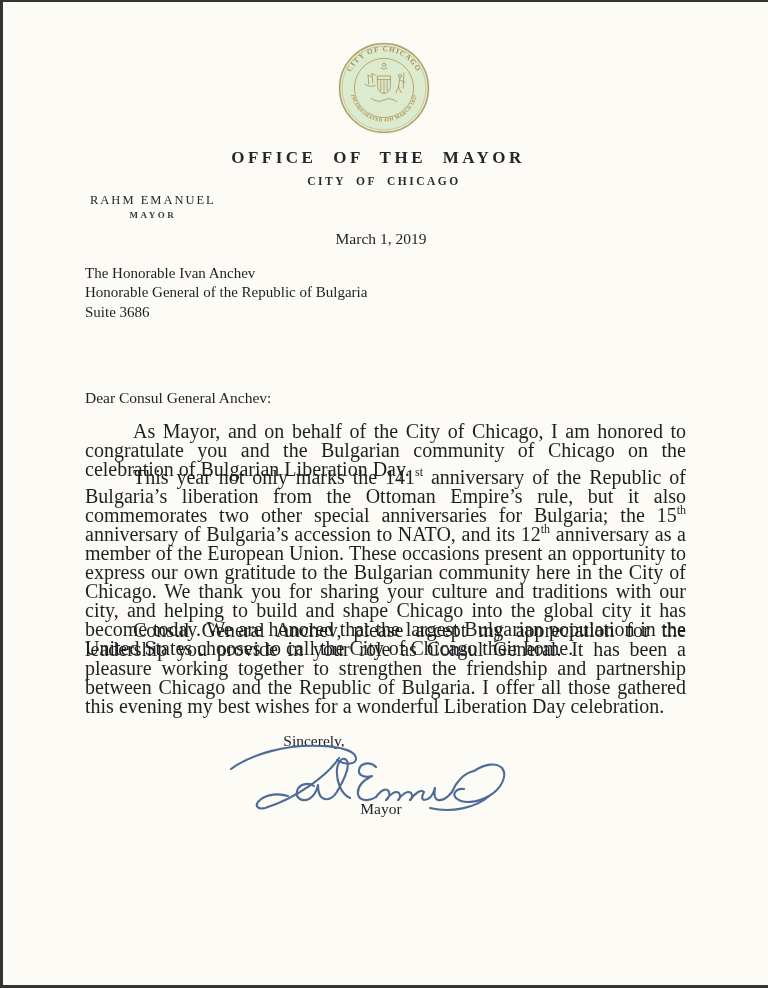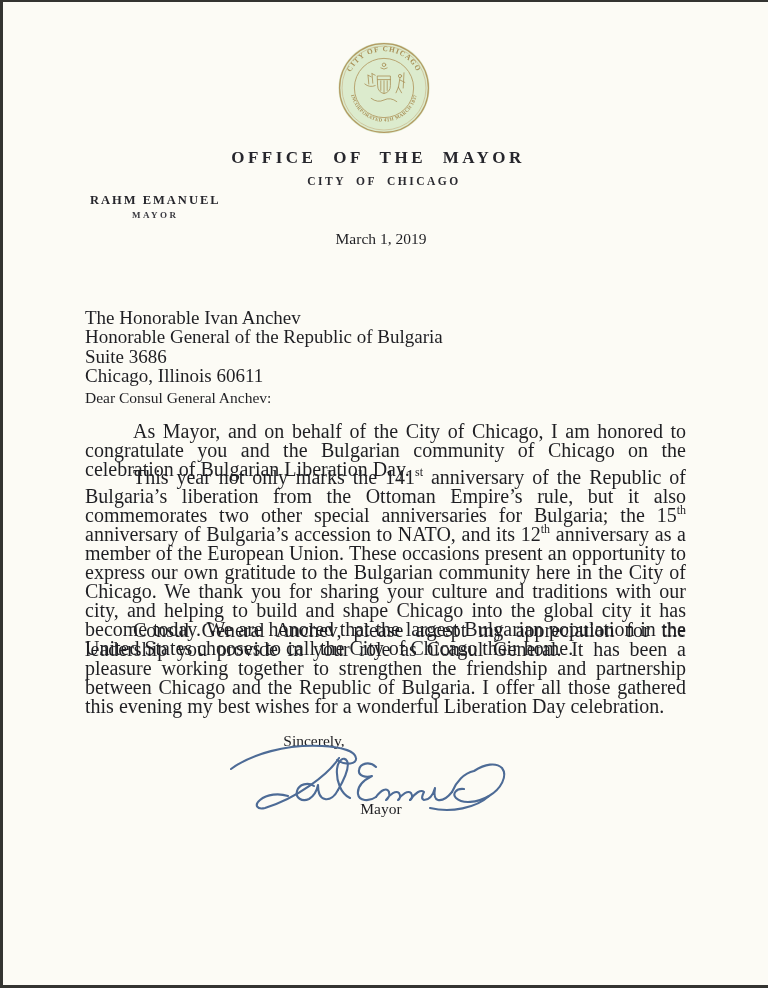--- a/index.html
+++ b/index.html
@@ -44,43 +44,42 @@
     word-spacing: 5px;
     color: #2a2a30;
   }
   .official {
     position: absolute;
     left: 90px; top: 193px;
     text-align: center;
   }
   .official-name {
     font-size: 12.5px;
-    font-weight: bold;
+    font-weight: normal;
     letter-spacing: 2px;
     color: #26262c;
   }
   .official-title {
     font-size: 9px;
     font-weight: bold;
     letter-spacing: 2.5px;
     margin-top: 2px;
     color: #3a3a40;
   }
   .date-line {
     position: absolute;
     left: 0; top: 230px; width: 762px;
     text-align: center;
     font-size: 15.5px;
   }
   .recipient {
     position: absolute;
     left: 85px; top: 264px;
-    font-size: 19px;
+    font-size: 15px;
     line-height: 19.4px;
-    margin-top: 44px;
   }
   .salutation {
     position: absolute;
     left: 85px; top: 389px;
     font-size: 15.5px;
   }
   .para {
     position: absolute;
     left: 85px;
     width: 601px;
@@ -169,21 +168,20 @@
     <div class="official-name">RAHM EMANUEL</div>
     <div class="official-title">MAYOR</div>
   </div>
 
   <div class="date-line">March 1, 2019</div>
 
   <div class="recipient">
     <div>The Honorable Ivan Anchev</div>
     <div>Honorable General of the Republic of Bulgaria</div>
     <div>Suite 3686</div>
-    <div>Chicago, Illinois 60611</div>
   </div>
 
   <div class="salutation">Dear Consul General Anchev:</div>
 
   <p class="para para-1">As Mayor, and on behalf of the City of Chicago, I am honored to congratulate you and the Bulgarian community of Chicago on the celebration of Bulgarian Liberation Day.</p>
 
   <p class="para para-2"><span>This year not only marks the 141</span><sup>st</sup><span> anniversary of the Republic of Bulgaria’s liberation from the Ottoman Empire’s rule, but it also commemorates two other special anniversaries for Bulgaria; the 15</span><sup>th</sup><span> anniversary of Bulgaria’s accession to NATO, and its 12</span><sup>th</sup><span> anniversary as a member of the European Union. These occasions present an opportunity to express our own gratitude to the Bulgarian community here in the City of Chicago. We thank you for sharing your culture and traditions with our city, and helping to build and shape Chicago into the global city it has become today. We are honored that the largest Bulgarian population in the United States chooses to call the City of Chicago their home.</span></p>
 
   <p class="para para-3">Consul General Anchev, please accept my appreciation for the leadership you provide in your role as Consul General. It has been a pleasure working together to strengthen the friendship and partnership between Chicago and the Republic of Bulgaria. I offer all those gathered this evening my best wishes for a wonderful Liberation Day celebration.</p>
 

